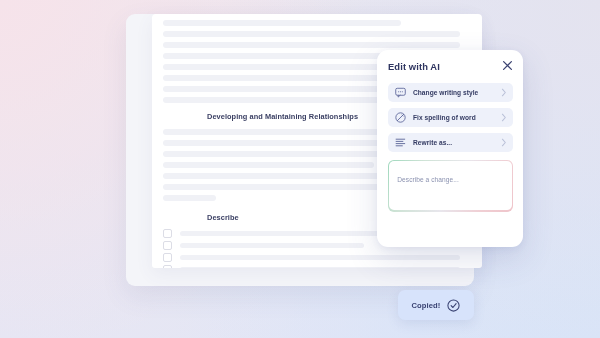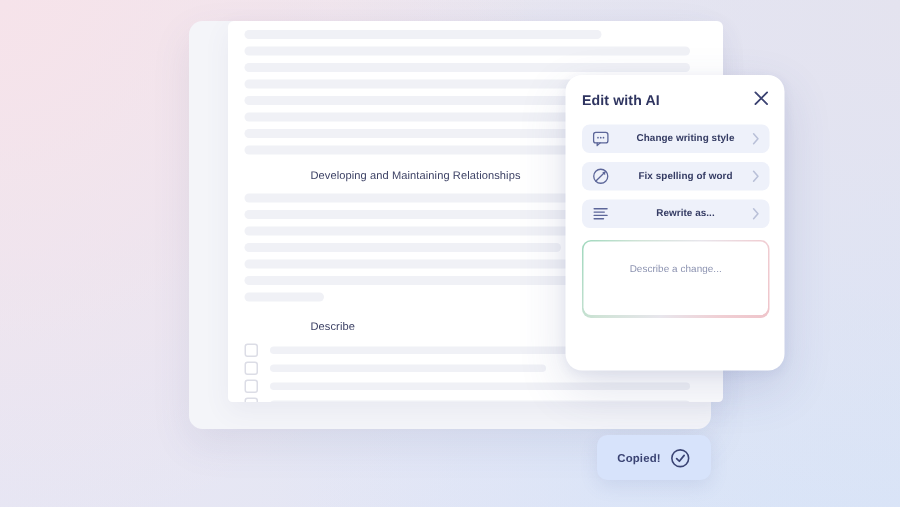--- a/index.html
+++ b/index.html
@@ -49,21 +49,21 @@
   .skel {
     height: 6px;
     border-radius: 3px;
     background: #f0f1f6;
     margin-bottom: 5px;
   }
   .skel.pad { margin-bottom: 9px; }
 
   .doc-heading {
     font-size: 7.4px;
-    font-weight: normal;
+    font-weight: bold;
     color: #3a3f63;
     letter-spacing: 0.06px;
     margin: 9px 0 8px 0;
     white-space: nowrap;
     padding-left: 44px;
   }
   .doc-heading.tight { margin: 12px 0 7px 0; }
 
   
   .check-row {
@@ -87,21 +87,20 @@
 
   
   #ai-panel {
     position: absolute;
     left: 377px; top: 50px;
     width: 146px; height: 197px;
     background: #ffffff;
     border-radius: 11px;
     box-shadow: 0 12px 32px rgba(70,80,140,0.16), 0 2px 7px rgba(70,80,140,0.08);
     padding: 11px 10px 14px 11px;
-    text-align: center;
   }
 
   #ai-head {
     display: flex;
     align-items: flex-start;
     justify-content: space-between;
     margin-bottom: 11px;
   }
   #ai-title {
     font-size: 9.4px;

